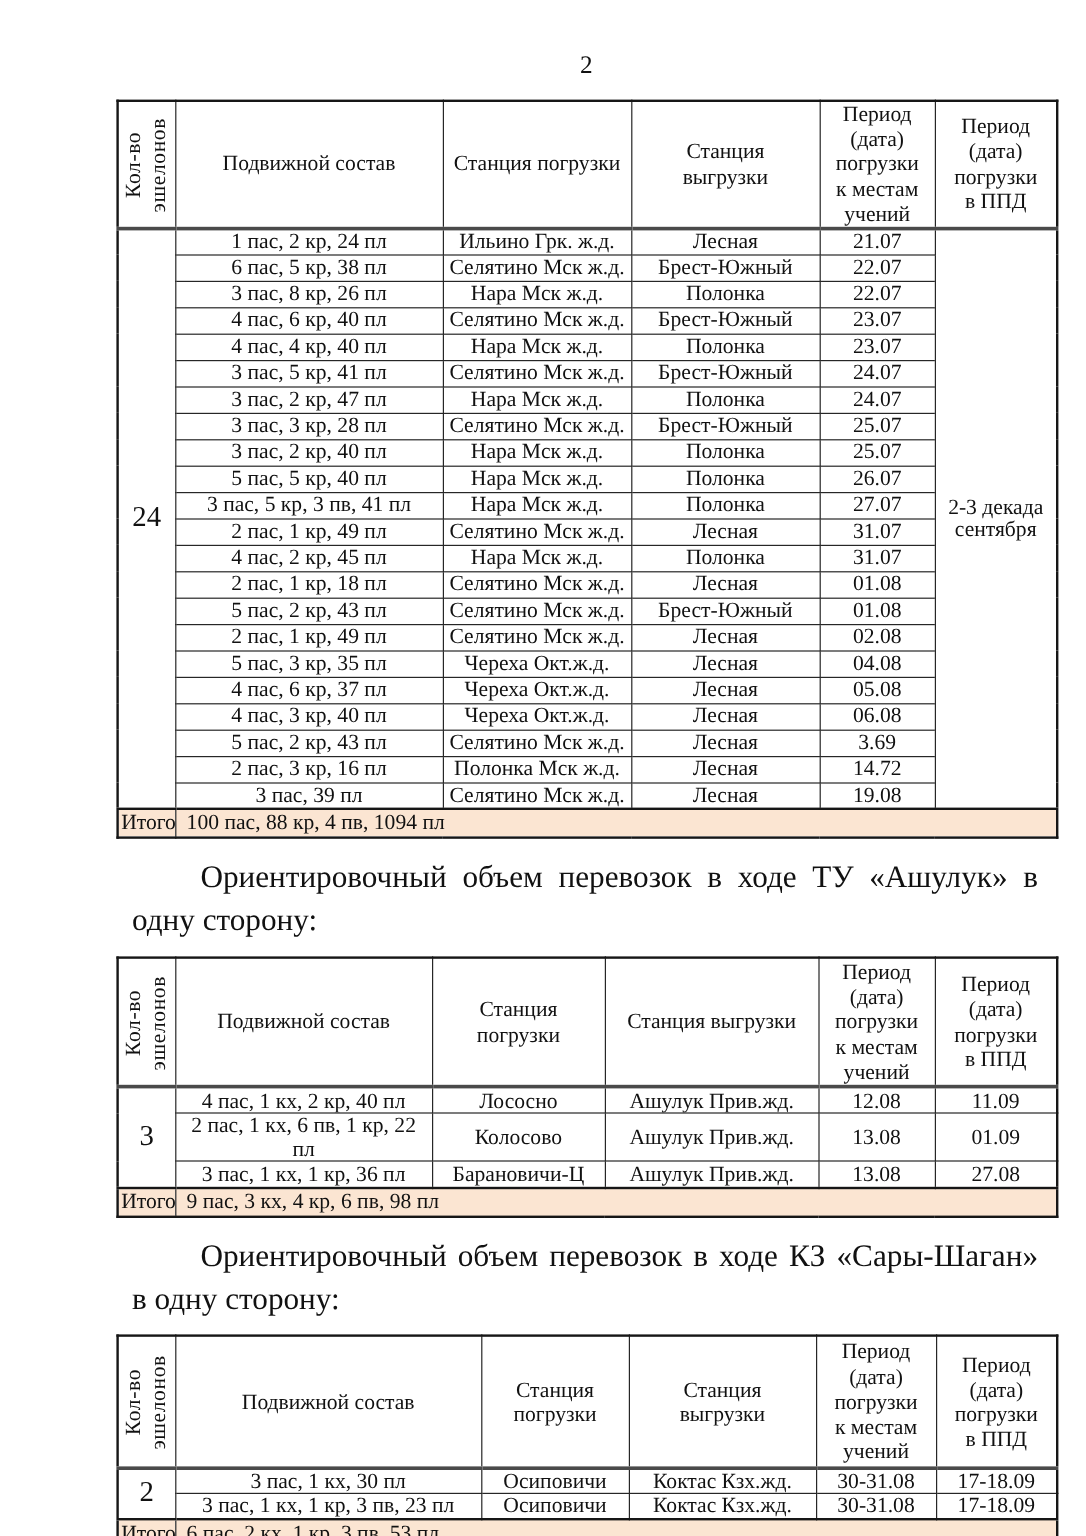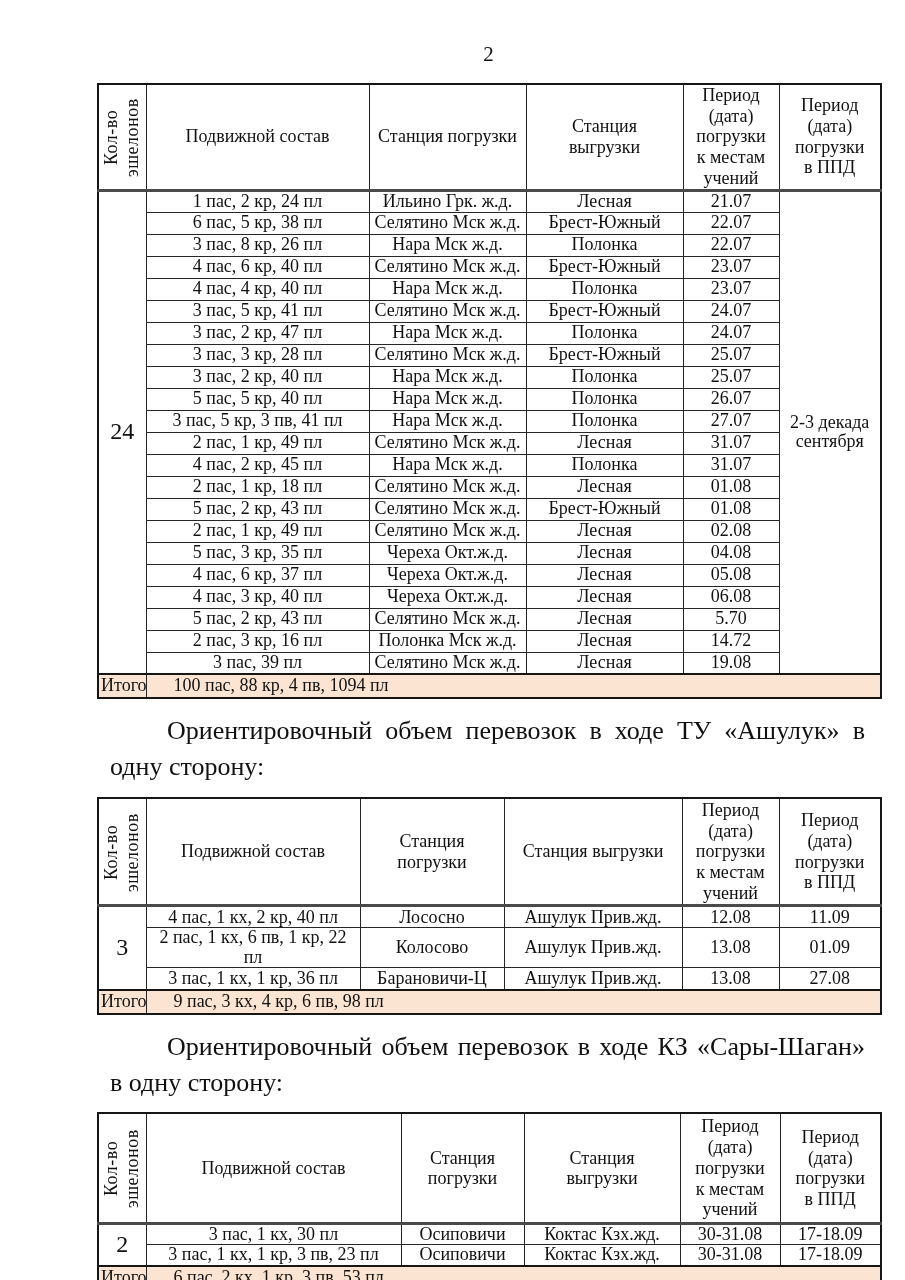--- a/index.html
+++ b/index.html
@@ -67,21 +67,21 @@
   .t1 thead tr{height:106px} .t2 thead tr{height:108px} .t3 thead tr{height:110px}
   .t1 tbody tr{height:22px}  .t2 tbody tr{height:22px}  .t3 tbody tr{height:21px}
 
   .doc-table tr.total-row { height: 24px; }
   .doc-table tr.total-row td {
     background: #fbe5d2;
     border-top: 2px solid #161616;
   }
   .doc-table tr.total-row td.total-value {
     text-align: left;
-    padding-left: 27px;
+    padding-left: 9px;
   }
 
   p.para {
     font-size: 26px;
     line-height: 1.4;
     text-align: justify;
     text-indent: 57px;
     margin: 14px 15px 11px 13px;
   }
 </style>
@@ -236,21 +236,21 @@
           <tr>
             <td>4 пас, 3 кр, 40 пл</td>
             <td>Череха Окт.ж.д.</td>
             <td>Лесная</td>
             <td>06.08</td>
           </tr>
           <tr>
             <td>5 пас, 2 кр, 43 пл</td>
             <td>Селятино Мск ж.д.</td>
             <td>Лесная</td>
-            <td>5.70</td>
+            <td>3.69</td>
           </tr>
           <tr>
             <td>2 пас, 3 кр, 16 пл</td>
             <td>Полонка Мск ж.д.</td>
             <td>Лесная</td>
             <td>14.72</td>
           </tr>
           <tr>
             <td>3 пас, 39 пл</td>
             <td>Селятино Мск ж.д.</td>

